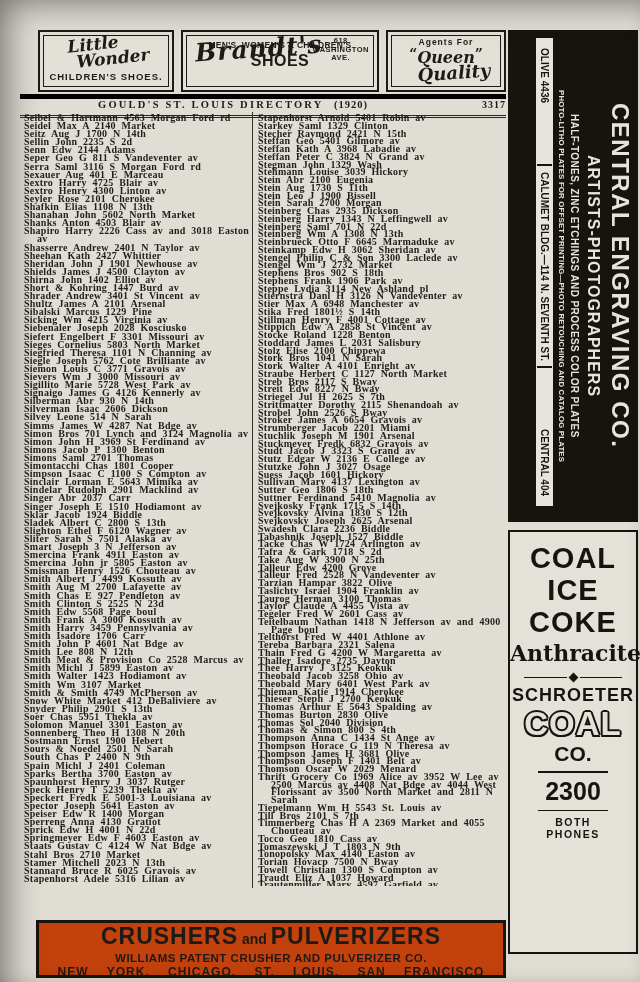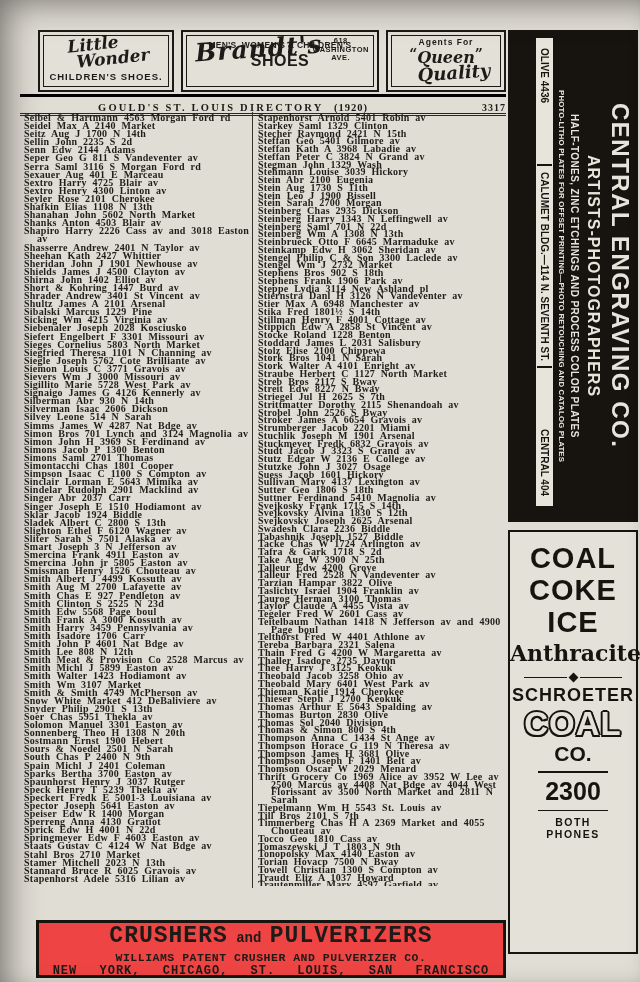--- a/index.html
+++ b/index.html
@@ -28,22 +28,22 @@
   .br-tag .big{font-size:16px;letter-spacing:.5px;}
   .ad-qq{flex:1;text-align:center;}
   .qq-agents{font-family:"Liberation Sans",sans-serif;font-weight:bold;font-size:8.5px;
              letter-spacing:1px;margin-top:5px;}
   .qq-row{font-size:16px;line-height:15px;}
   .qq-quote{font-size:14px;font-weight:bold;vertical-align:4px;font-style:normal;}
   .qq-l2{font-size:18px;line-height:16px;margin-left:16px;transform:rotate(-4deg);}
 
   
   .header{position:absolute;left:20px;top:94px;width:486px;height:16px;
-          border-top:3px solid #000000;border-bottom:3px double #2a2824;
-          display:flex;align-items:flex-end;}
+          border-top:5px solid #000000;border-bottom:3px double #2a2824;
+          display:flex;align-items:flex-start;}
   .h-title{flex:1;text-align:center;font-weight:bold;font-size:10.5px;letter-spacing:2.2px;}
   .h-year{font-weight:bold;font-size:10.5px;letter-spacing:1px;margin-left:6px;}
   .h-page{width:60px;text-align:right;font-weight:bold;font-size:10px;letter-spacing:1px;}
 
   
   .col{position:absolute;top:114px;height:772px;overflow:hidden;
        font-size:10px;font-weight:700;letter-spacing:.25px;word-spacing:3px;color:#201e1a;}
   .col-left{left:24px;width:226px;line-height:8.1px;}
   .col-right{left:258px;width:246px;line-height:7.75px;}
   .entry{padding-left:13px;text-indent:-13px;}
@@ -78,22 +78,22 @@
     text-shadow:2px 0 #17140f,-2px 0 #17140f,0 2px #17140f,0 -2px #17140f,
                 1.5px 1.5px #17140f,-1.5px -1.5px #17140f,1.5px -1.5px #17140f,-1.5px 1.5px #17140f;}
   .coal-co3{font-size:21px;line-height:24px;}
   .rule{height:1.5px;background:#17140f;margin:5px 28px;}
   .coal-num{font-size:25px;line-height:27px;margin-top:2px;}
   .coal-st{font-size:19px;line-height:22px;}
   .coal-ph{font-size:10.5px;line-height:12px;letter-spacing:1.5px;margin-top:4px;}
 
   
   .bottom{position:absolute;left:36px;top:920px;width:470px;height:58px;box-sizing:border-box;
-          border:3px solid #17140f;background:#ef4444;text-align:center;
-          font-family:Liberation Mono, monospace;font-weight:bold;}
+          border:3px solid #17140f;background:#c2410c;text-align:center;
+          font-family:Liberation Sans, sans-serif;font-weight:bold;}
   .bt-title{font-size:23px;line-height:25px;margin-top:1px;letter-spacing:1px;}
   .bt-title .and{font-size:14px;letter-spacing:0;}
   .bt-sub{font-size:11.5px;line-height:13px;letter-spacing:.5px;}
   .bt-cities{font-size:12px;line-height:14px;letter-spacing:1px;word-spacing:14px;}
 </style>
 </head>
 <body>
 
 <div class="page">
 
@@ -333,22 +333,22 @@
     <div class="eng-l4">PHOTO-LITHO PLATES FOR OFFSET PRINTING—PHOTO RETOUCHING AND CATALOG PLATES</div>
     <div class="eng-strip">
       <span>OLIVE 4436</span>
       <span class="mid">CALUMET BLDG.—114 N. SEVENTH ST.</span>
       <span>CENTRAL 404</span>
     </div>
   </div>
 
   <div class="coal">
     <div style="margin-top:10px;" class="coal-prod">COAL</div>
+    <div class="coal-prod">ICE</div>
     <div class="coal-prod">COKE</div>
-    <div class="coal-prod">ICE</div>
     <div class="coal-sub">Anthracite</div>
     <div class="orn">
       <span class="line"></span>
       <span class="diamond"></span>
       <span class="line"></span>
     </div>
     <div class="coal-co1">SCHROETER</div>
     <div class="coal-outline">COAL</div>
     <div class="coal-co3">CO.</div>
     <div class="rule"></div>

